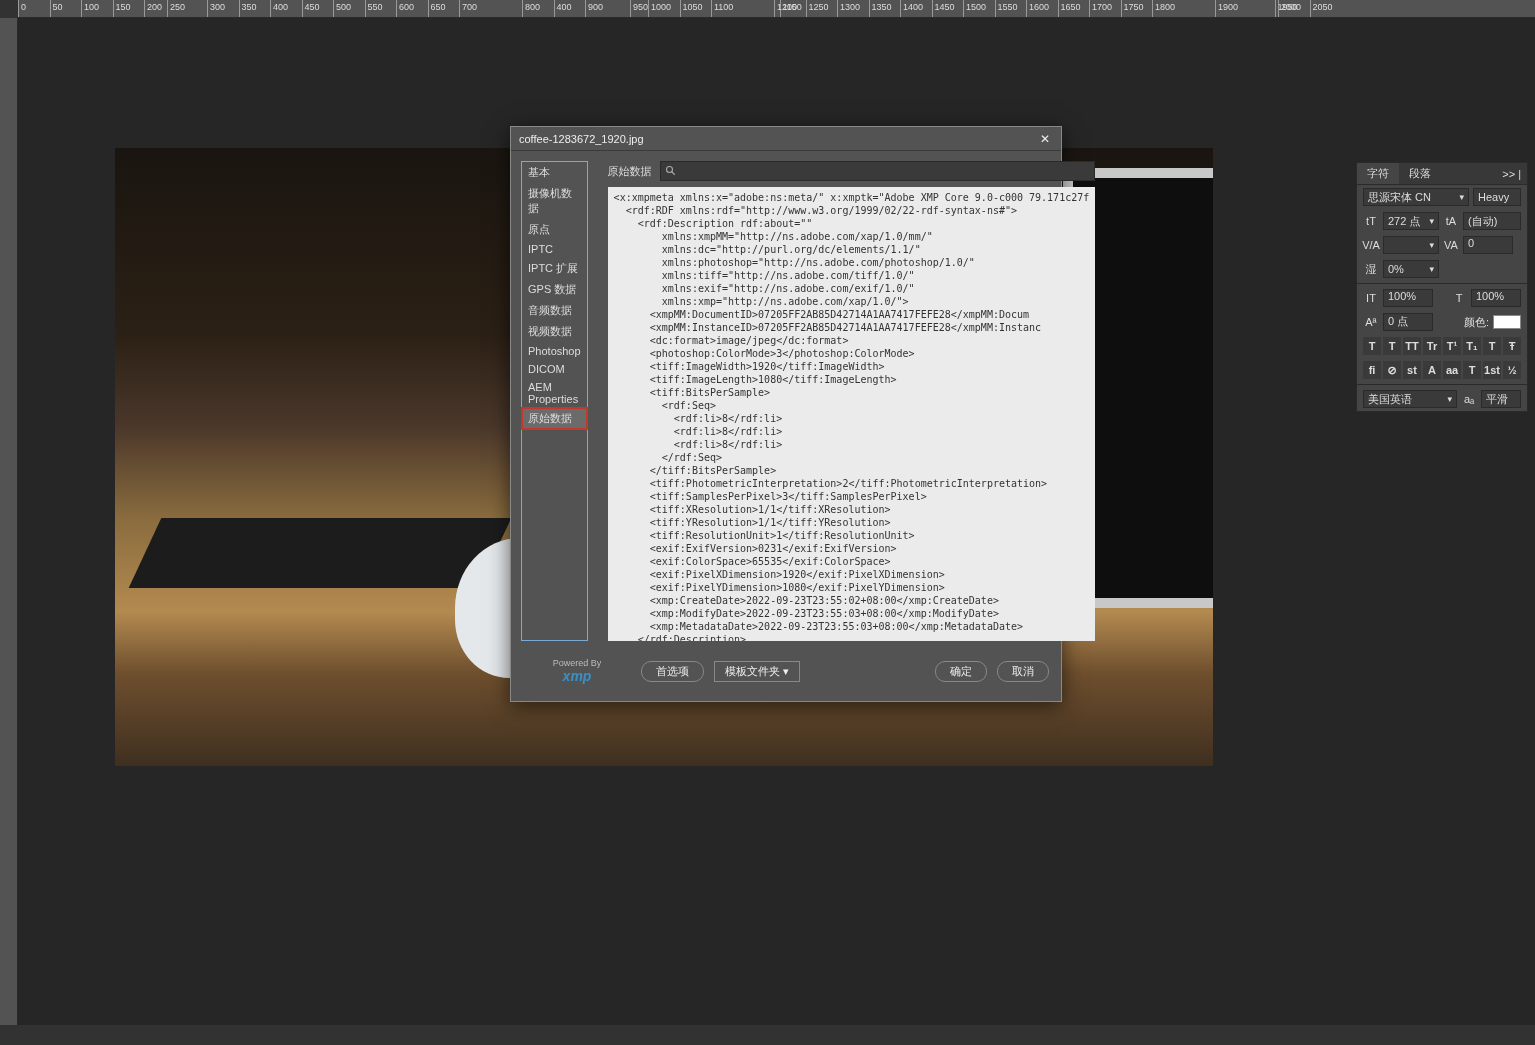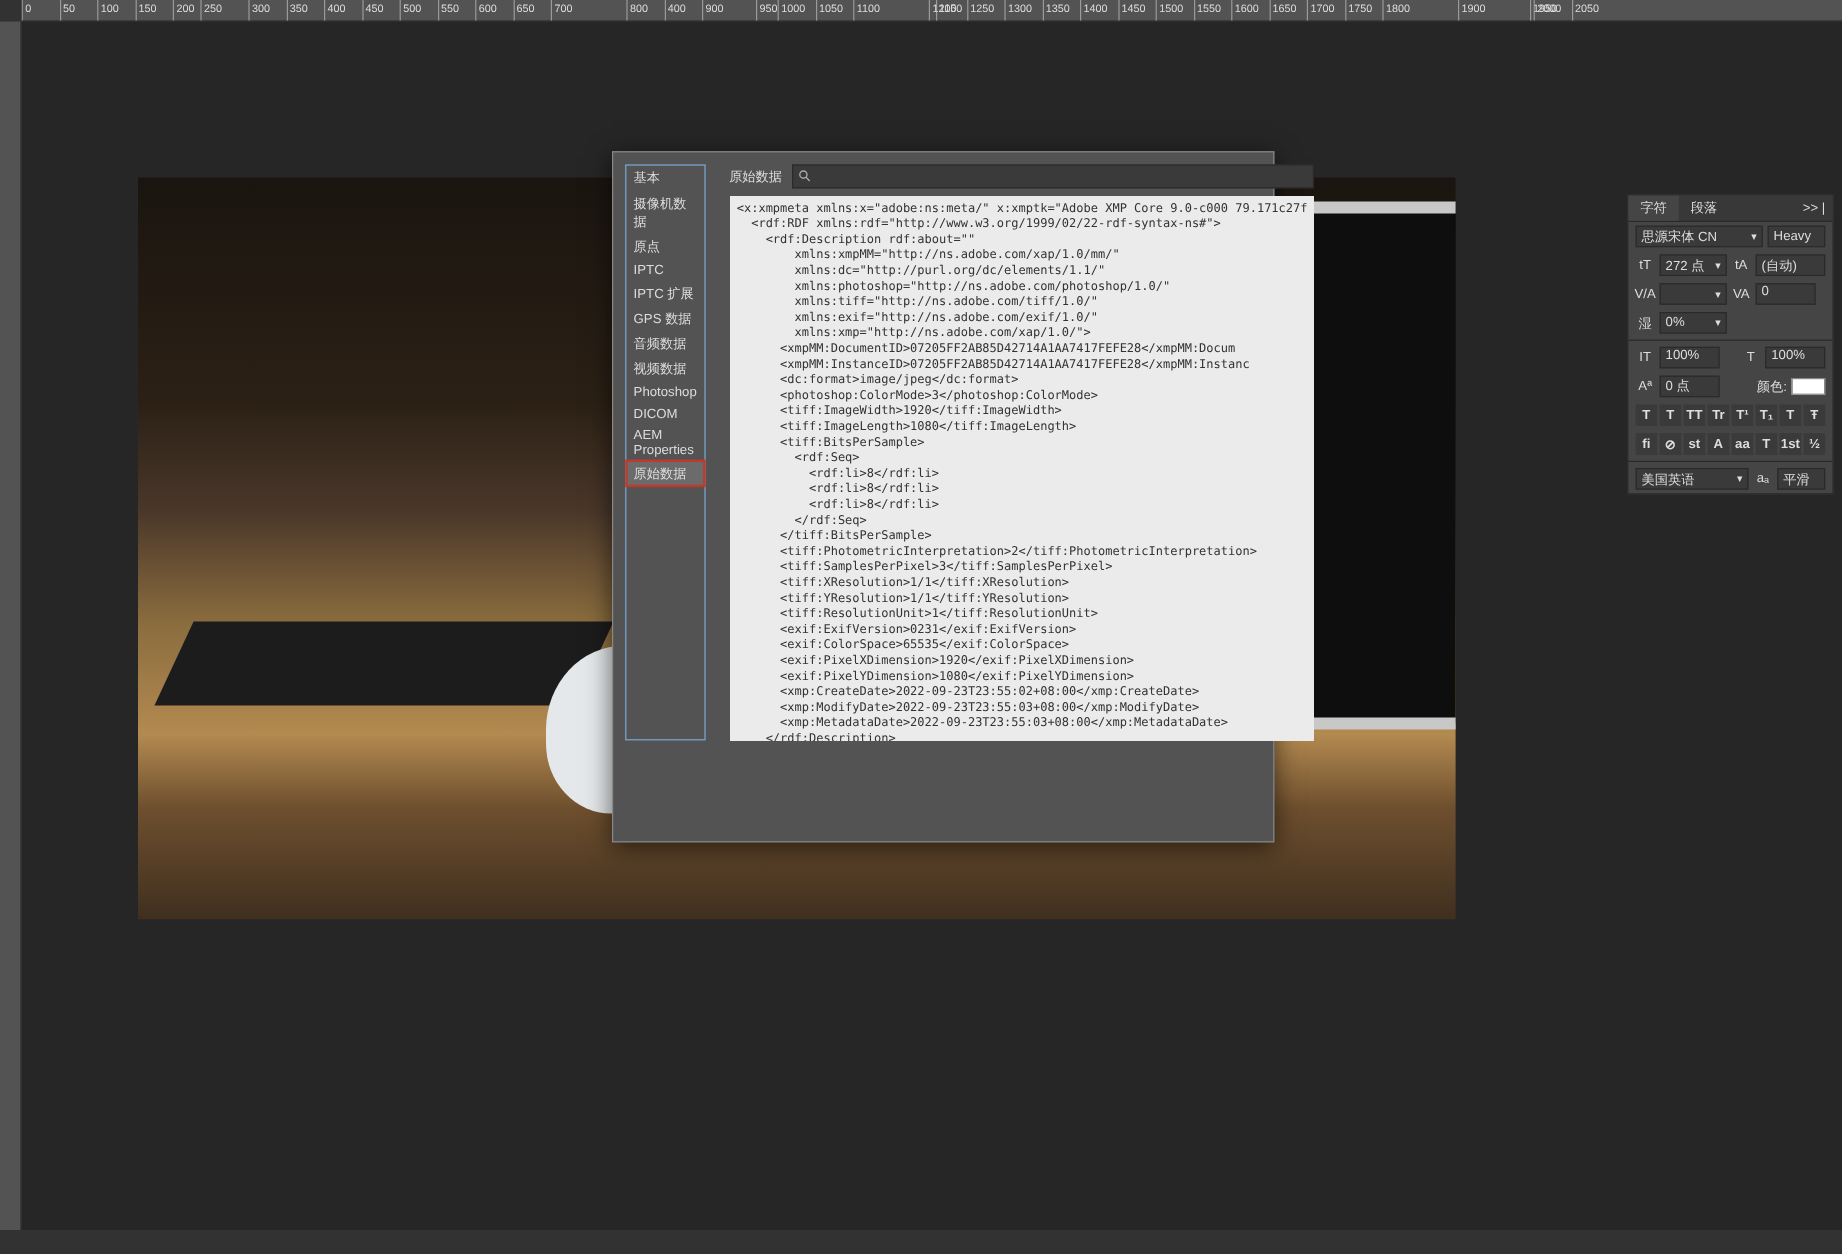--- a/index.html
+++ b/index.html
@@ -185,20 +185,24 @@
 
 <div class="canvas">
   <div class="image">
     <div class="book"></div>
     <div class="mug"></div>
     <div class="monitor"></div>
   </div>
 </div>
 
 <div class="dialog">
+  <div class="dialog-title">
+    <span>coffee-1283672_1920.jpg</span>
+    <div class="close-x">✕</div>
+  </div>
   <div class="dialog-body">
     <div class="sidebar">
         <div class="sidebar-item">基本</div>
         <div class="sidebar-item">摄像机数据</div>
         <div class="sidebar-item">原点</div>
         <div class="sidebar-item">IPTC</div>
         <div class="sidebar-item">IPTC 扩展</div>
         <div class="sidebar-item">GPS 数据</div>
         <div class="sidebar-item">音频数据</div>
         <div class="sidebar-item">视频数据</div>
@@ -248,20 +252,31 @@
       &lt;exif:ExifVersion&gt;0231&lt;/exif:ExifVersion&gt;
       &lt;exif:ColorSpace&gt;65535&lt;/exif:ColorSpace&gt;
       &lt;exif:PixelXDimension&gt;1920&lt;/exif:PixelXDimension&gt;
       &lt;exif:PixelYDimension&gt;1080&lt;/exif:PixelYDimension&gt;
       &lt;xmp:CreateDate&gt;2022-09-23T23:55:02+08:00&lt;/xmp:CreateDate&gt;
       &lt;xmp:ModifyDate&gt;2022-09-23T23:55:03+08:00&lt;/xmp:ModifyDate&gt;
       &lt;xmp:MetadataDate&gt;2022-09-23T23:55:03+08:00&lt;/xmp:MetadataDate&gt;
     &lt;/rdf:Description&gt;</div>
     </div>
   </div>
+  <div class="dialog-foot">
+    <div class="powered">
+      <div class="p1">Powered By</div>
+      <div class="p2">xmp</div>
+    </div>
+    <div class="pill">首选项</div>
+    <div class="dd">模板文件夹 ▾</div>
+    <div class="foot-spacer"></div>
+    <div class="pill">确定</div>
+    <div class="pill">取消</div>
+  </div>
 </div>
 
 <div class="char-panel">
   <div class="cp-tabs">
     <div class="cp-tab active">字符</div>
     <div class="cp-tab">段落</div>
     <div class="cp-exp">&gt;&gt; |</div>
   </div>
   <div class="cp-row">
     <div class="cp-sel">

